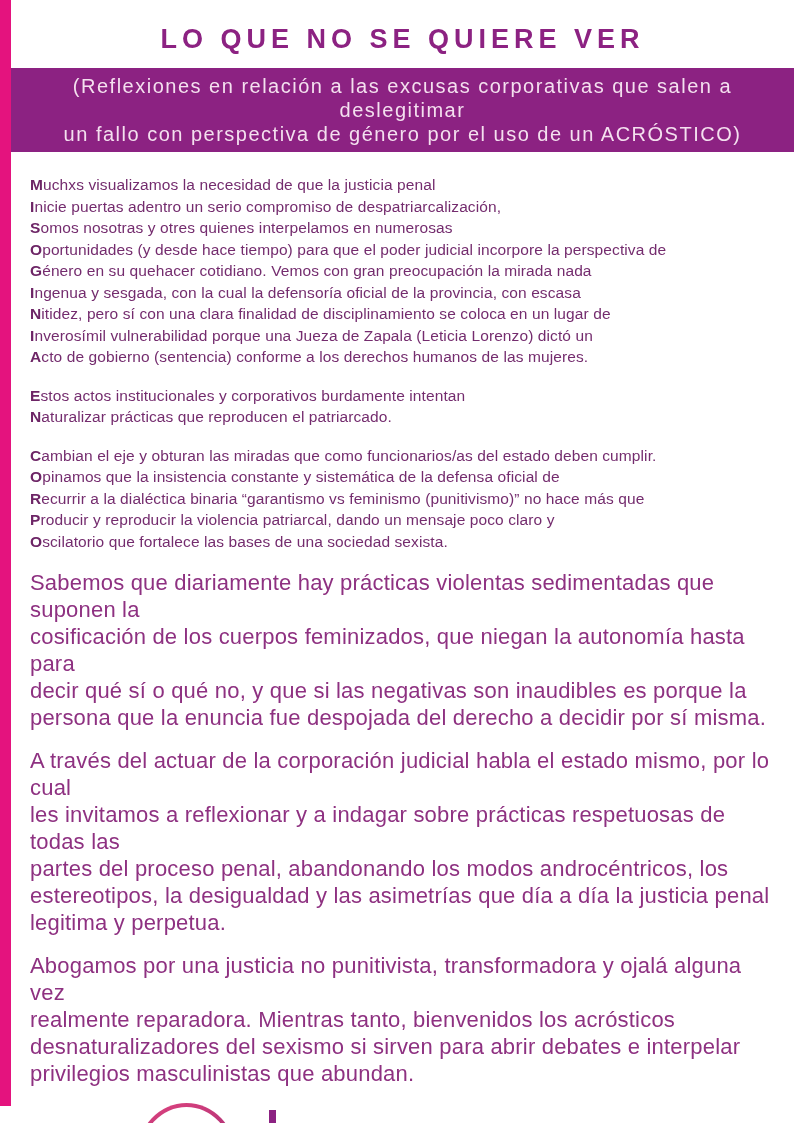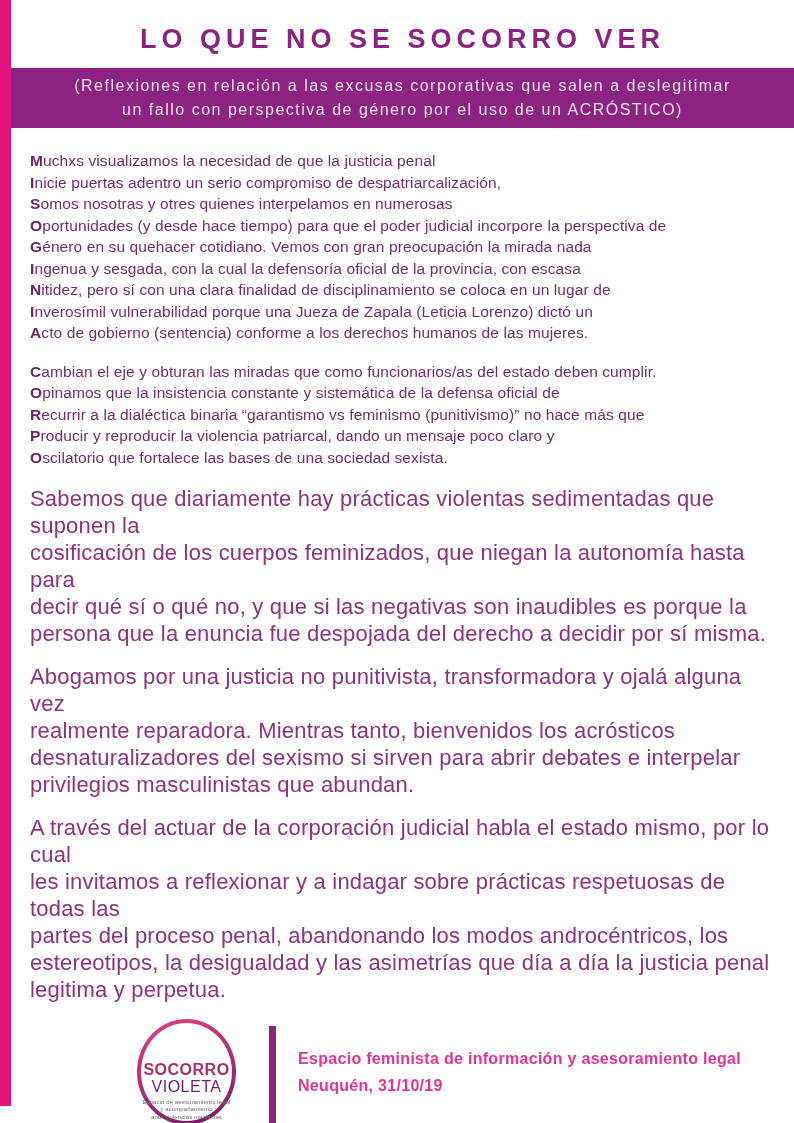--- a/index.html
+++ b/index.html
@@ -21,21 +21,21 @@
     font-size:27px; font-weight:bold;
     letter-spacing:5px;
     color:#8c2282;
     line-height:34px;
   }
   .banner {
     margin:12px 0 0 11px;
     background:#8c2282;
     color:#f4e0ef;
     text-align:center;
-    font-size:16px; line-height:24px;
+    font-size:20px; line-height:24px;
     letter-spacing:1.5px;
     padding:6px 15px;
   }
   .content { margin:22px 22px 0 30px; }
   .acro {
     font-size:15.5px; line-height:21.5px;
     letter-spacing:0.1px;
     color:#742c6e;
     margin:8px 0 17px 0;
   }
@@ -90,33 +90,34 @@
     font-size:16px; line-height:27px;
     letter-spacing:0.3px;
   }
   .footer-text div { white-space:nowrap; }
 </style>
 </head>
 <body>
 
 <div class="stripe"></div>
 
-<h1 class="title">LO QUE NO SE SOCORRO VER</h1>
+<h1 class="title">LO QUE NO SE QUIERE VER</h1>
 
 <div class="banner">
   <div>(Reflexiones en relación a las excusas corporativas que salen a deslegitimar<br>un fallo con perspectiva de género por el uso de un ACRÓSTICO)</div>
 </div>
 
 <div class="content">
   <p class="acro"><b>M</b>uchxs visualizamos la necesidad de que la justicia penal<br><b>I</b>nicie puertas adentro un serio compromiso de despatriarcalización,<br><b>S</b>omos nosotras y otres quienes interpelamos en numerosas<br><b>O</b>portunidades (y desde hace tiempo) para que el poder judicial incorpore la perspectiva de<br><b>G</b>énero en su quehacer cotidiano. Vemos con gran preocupación la mirada nada<br><b>I</b>ngenua y sesgada, con la cual la defensoría oficial de la provincia, con escasa<br><b>N</b>itidez, pero sí con una clara finalidad de disciplinamiento se coloca en un lugar de<br><b>I</b>nverosímil vulnerabilidad porque una Jueza de Zapala (Leticia Lorenzo) dictó un<br><b>A</b>cto de gobierno (sentencia) conforme a los derechos humanos de las mujeres.</p>
+  <p class="acro"><b>E</b>stos actos institucionales y corporativos burdamente intentan<br><b>N</b>aturalizar prácticas que reproducen el patriarcado.</p>
   <p class="acro"><b>C</b>ambian el eje y obturan las miradas que como funcionarios/as del estado deben cumplir.<br><b>O</b>pinamos que la insistencia constante y sistemática de la defensa oficial de<br><b>R</b>ecurrir a la dialéctica binaria “garantismo vs feminismo (punitivismo)” no hace más que<br><b>P</b>roducir y reproducir la violencia patriarcal, dando un mensaje poco claro y<br><b>O</b>scilatorio que fortalece las bases de una sociedad sexista.</p>
 
   <p class="big">Sabemos que diariamente hay prácticas violentas sedimentadas que suponen la<br>cosificación de los cuerpos feminizados, que niegan la autonomía hasta para<br>decir qué sí o qué no, y que si las negativas son inaudibles es porque la<br>persona que la enuncia fue despojada del derecho a decidir por sí misma.</p>
+  <p class="big">A través del actuar de la corporación judicial habla el estado mismo, por lo cual<br>les invitamos a reflexionar y a indagar sobre prácticas respetuosas de todas las<br>partes del proceso penal, abandonando los modos androcéntricos, los<br>estereotipos, la desigualdad y las asimetrías que día a día la justicia penal<br>legitima y perpetua.</p>
   <p class="big">Abogamos por una justicia no punitivista, transformadora y ojalá alguna vez<br>realmente reparadora. Mientras tanto, bienvenidos los acrósticos<br>desnaturalizadores del sexismo si sirven para abrir debates e interpelar<br>privilegios masculinistas que abundan.</p>
-  <p class="big">A través del actuar de la corporación judicial habla el estado mismo, por lo cual<br>les invitamos a reflexionar y a indagar sobre prácticas respetuosas de todas las<br>partes del proceso penal, abandonando los modos androcéntricos, los<br>estereotipos, la desigualdad y las asimetrías que día a día la justicia penal<br>legitima y perpetua.</p>
 </div>
 
 <div class="footer">
   <div class="logo">
     <div class="logo-inner">
       <div class="logo-name1">SOCORRO</div>
       <div class="logo-name2">VIOLETA</div>
       <div class="logo-tagline">Espacio de asesoramiento legal<br>y acompañamiento<br>ante violencias machistas</div>
     </div>
   </div>

